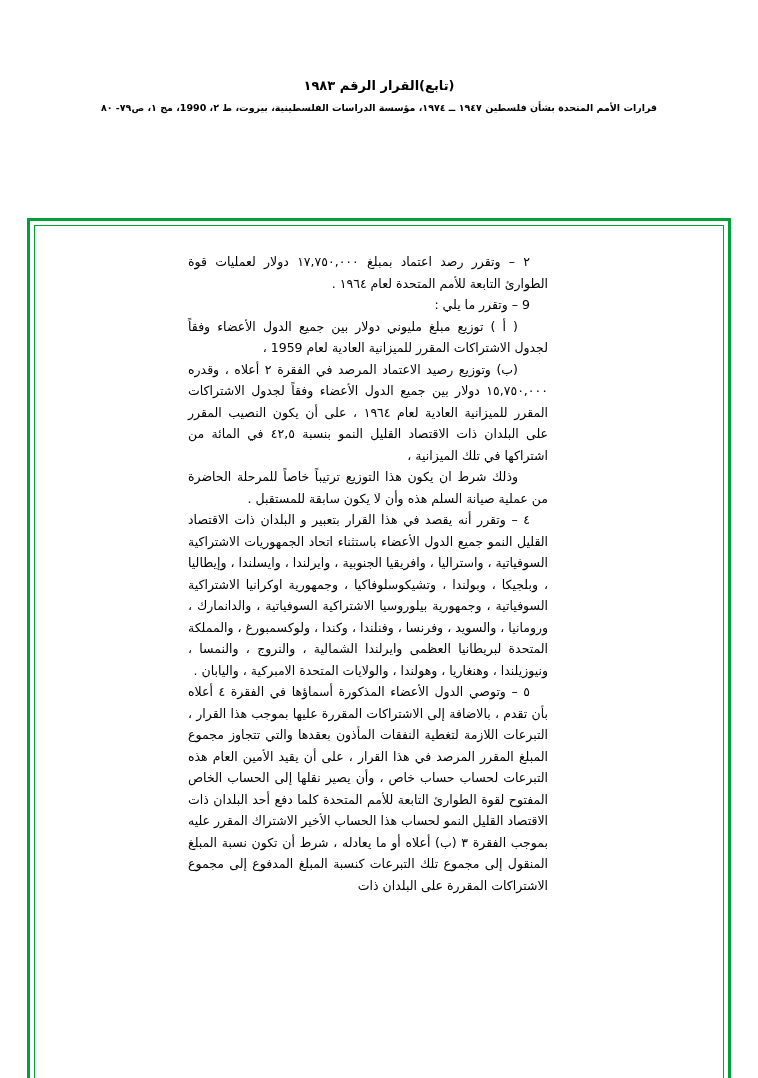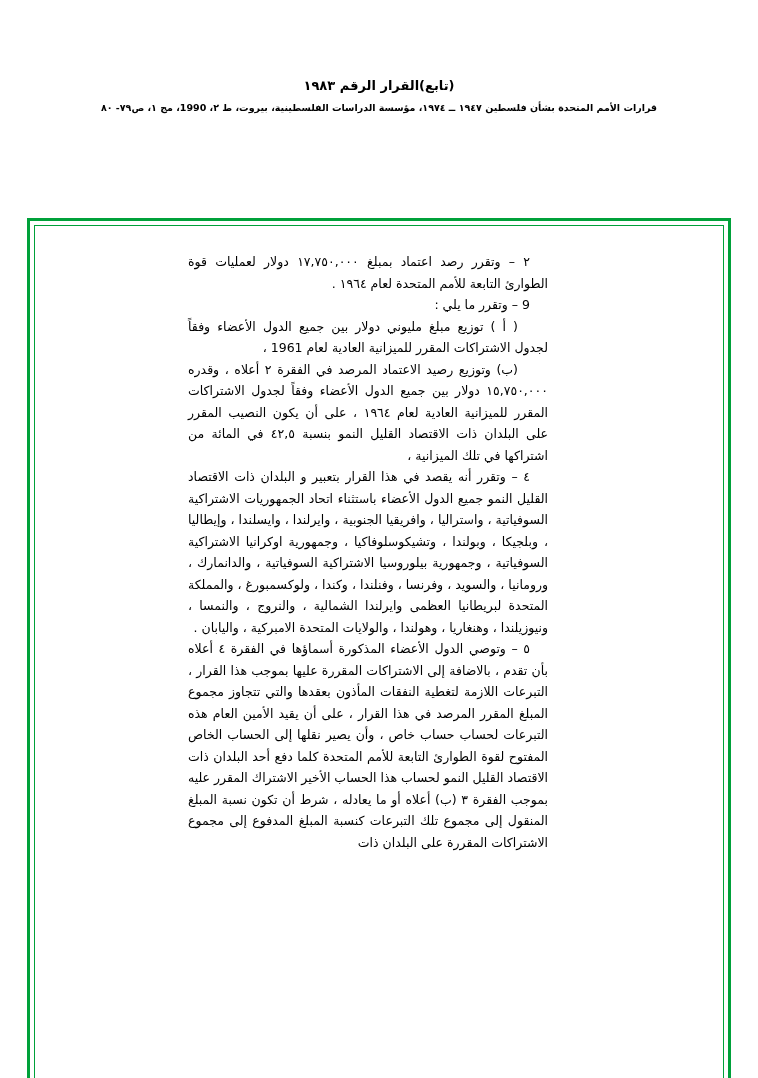--- a/index.html
+++ b/index.html
@@ -83,20 +83,21 @@
 
   <div class="doc-title">(تابع)القرار الرقم ١٩٨٣</div>
   <div class="doc-source">قرارات الأمم المتحدة بشأن فلسطين ١٩٤٧ ــ ١٩٧٤، مؤسسة الدراسات الفلسطينية، بيروت، ط ٢، 1990، مج ١، ص٧٩- ٨٠</div>
 
   <div class="frame">
     <div class="frame-inner"></div>
 
     <div class="body-text">
       <p class="para indent">٢ – وتقرر رصد اعتماد بمبلغ ١٧,٧٥٠,٠٠٠ دولار لعمليات قوة الطوارئ التابعة للأمم المتحدة لعام ١٩٦٤ .</p>
       <p class="para indent">9 – وتقرر ما يلي :</p>
-      <p class="para indent2">( أ ) توزيع مبلغ مليوني دولار بين جميع الدول الأعضاء وفقاً لجدول الاشتراكات المقرر للميزانية العادية لعام 1961 ،</p>
+      <p class="para indent2">( أ ) توزيع مبلغ مليوني دولار بين جميع الدول الأعضاء وفقاً لجدول الاشتراكات المقرر للميزانية العادية لعام 1959 ،</p>
       <p class="para indent2">(ب) وتوزيع رصيد الاعتماد المرصد في الفقرة ٢ أعلاه ، وقدره ١٥,٧٥٠,٠٠٠ دولار بين جميع الدول الأعضاء وفقاً لجدول الاشتراكات المقرر للميزانية العادية لعام ١٩٦٤ ، على أن يكون النصيب المقرر على البلدان ذات الاقتصاد القليل النمو بنسبة ٤٢,٥ في المائة من اشتراكها في تلك الميزانية ،</p>
+      <p class="para indent2">وذلك شرط ان يكون هذا التوزيع ترتيباً خاصاً للمرحلة الحاضرة من عملية صيانة السلم هذه وأن لا يكون سابقة للمستقبل .</p>
       <p class="para indent">٤ – وتقرر أنه يقصد في هذا القرار بتعبير و البلدان ذات الاقتصاد القليل النمو جميع الدول الأعضاء باستثناء اتحاد الجمهوريات الاشتراكية السوفياتية ، واستراليا ، وافريقيا الجنوبية ، وايرلندا ، وايسلندا ، وإيطاليا ، وبلجيكا ، وبولندا ، وتشيكوسلوفاكيا ، وجمهورية اوكرانيا الاشتراكية السوفياتية ، وجمهورية بيلوروسيا الاشتراكية السوفياتية ، والدانمارك ، ورومانيا ، والسويد ، وفرنسا ، وفنلندا ، وكندا ، ولوكسمبورغ ، والمملكة المتحدة لبريطانيا العظمى وايرلندا الشمالية ، والنروج ، والنمسا ، ونيوزيلندا ، وهنغاريا ، وهولندا ، والولايات المتحدة الامبركية ، واليابان .</p>
       <p class="para indent">٥ – وتوصي الدول الأعضاء المذكورة أسماؤها في الفقرة ٤ أعلاه بأن تقدم ، بالاضافة إلى الاشتراكات المقررة عليها بموجب هذا القرار ، التبرعات اللازمة لتغطية النفقات المأذون بعقدها والتي تتجاوز مجموع المبلغ المقرر المرصد في هذا القرار ، على أن يقيد الأمين العام هذه التبرعات لحساب حساب خاص ، وأن يصير نقلها إلى الحساب الخاص المفتوح لقوة الطوارئ التابعة للأمم المتحدة كلما دفع أحد البلدان ذات الاقتصاد القليل النمو لحساب هذا الحساب الأخير الاشتراك المقرر عليه بموجب الفقرة ٣ (ب) أعلاه أو ما يعادله ، شرط أن تكون نسبة المبلغ المنقول إلى مجموع تلك التبرعات كنسبة المبلغ المدفوع إلى مجموع الاشتراكات المقررة على البلدان ذات</p>
     </div>
   </div>
 
 </div>
 
 </body></html>

